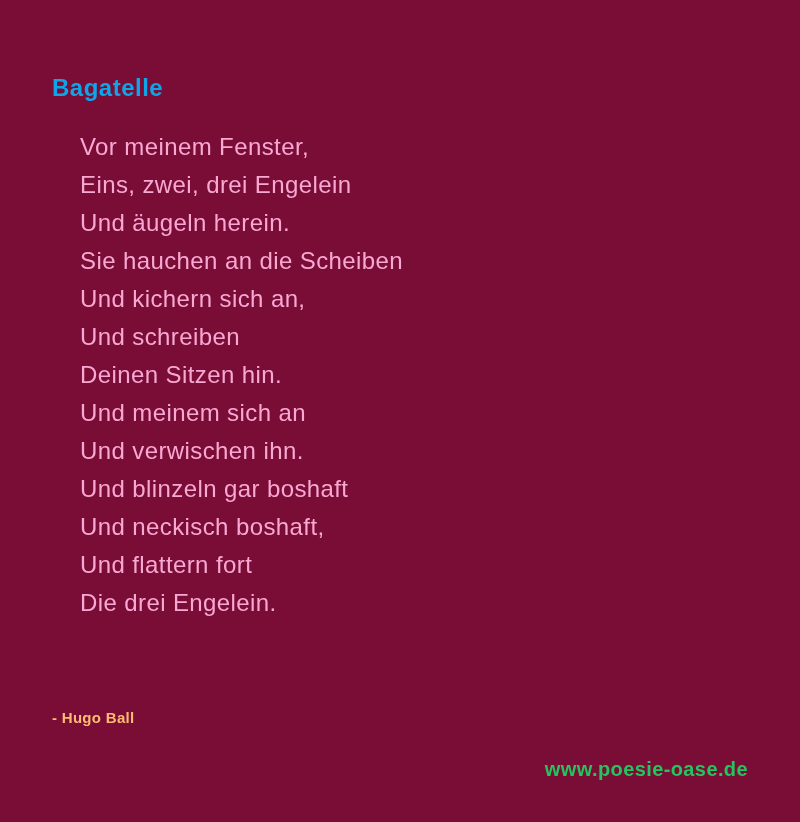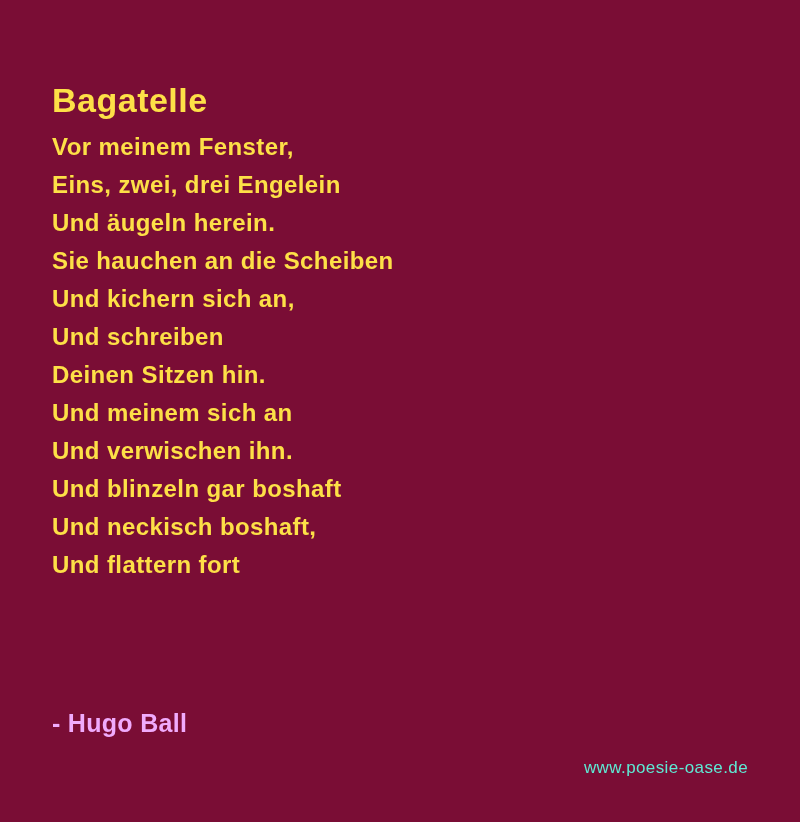--- a/index.html
+++ b/index.html
@@ -16,56 +16,57 @@
   }
   .page {
     position: absolute;
     inset: 0;
     background: #7a0d35;
   }
   .poem-title {
     position: absolute;
     left: 52px;
     top: 58px;
-    font-size: 34px;
+    font-size: 24px;
     font-weight: 700;
     letter-spacing: 0.5px;
-    color: #fde047;
+    color: #0ea5e9;
   }
   .poem-body {
     position: absolute;
     left: 52px;
     top: 128px;
   }
   .poem-line {
     height: 38px;
     line-height: 38px;
     font-size: 24px;
-    font-weight: 700;
+    font-weight: 400;
     letter-spacing: 0.4px;
-    color: #fde047;
+    color: #f9a8d4;
     white-space: pre;
+    margin-left: 28px;
   }
   .poem-author {
     position: absolute;
     left: 52px;
     top: 709px;
-    font-size: 25px;
+    font-size: 15px;
     font-weight: 600;
     letter-spacing: 0.3px;
-    color: #f0abfc;
+    color: #fdba74;
   }
   .site-watermark {
     position: absolute;
     right: 52px;
     top: 758px;
-    font-size: 17px;
-    font-weight: 400;
+    font-size: 20px;
+    font-weight: 700;
     letter-spacing: 0.4px;
-    color: #5eead4;
+    color: #22c55e;
   }
 </style>
 </head>
 <body>
 
 <div class="page">
 
   <h1 class="poem-title">Bagatelle</h1>
 
   <div class="poem-body">
@@ -74,19 +75,20 @@
     <div class="poem-line">Und äugeln herein.</div>
     <div class="poem-line">Sie hauchen an die Scheiben</div>
     <div class="poem-line">Und kichern sich an,</div>
     <div class="poem-line">Und schreiben</div>
     <div class="poem-line">Deinen Sitzen hin.</div>
     <div class="poem-line">Und meinem sich an</div>
     <div class="poem-line">Und verwischen ihn.</div>
     <div class="poem-line">Und blinzeln gar boshaft</div>
     <div class="poem-line">Und neckisch boshaft,</div>
     <div class="poem-line">Und flattern fort</div>
+    <div class="poem-line">Die drei Engelein.</div>
   </div>
 
   <div class="poem-author">- Hugo Ball</div>
 
   <div class="site-watermark">www.poesie-oase.de</div>
 
 </div>
 
 </body></html>

